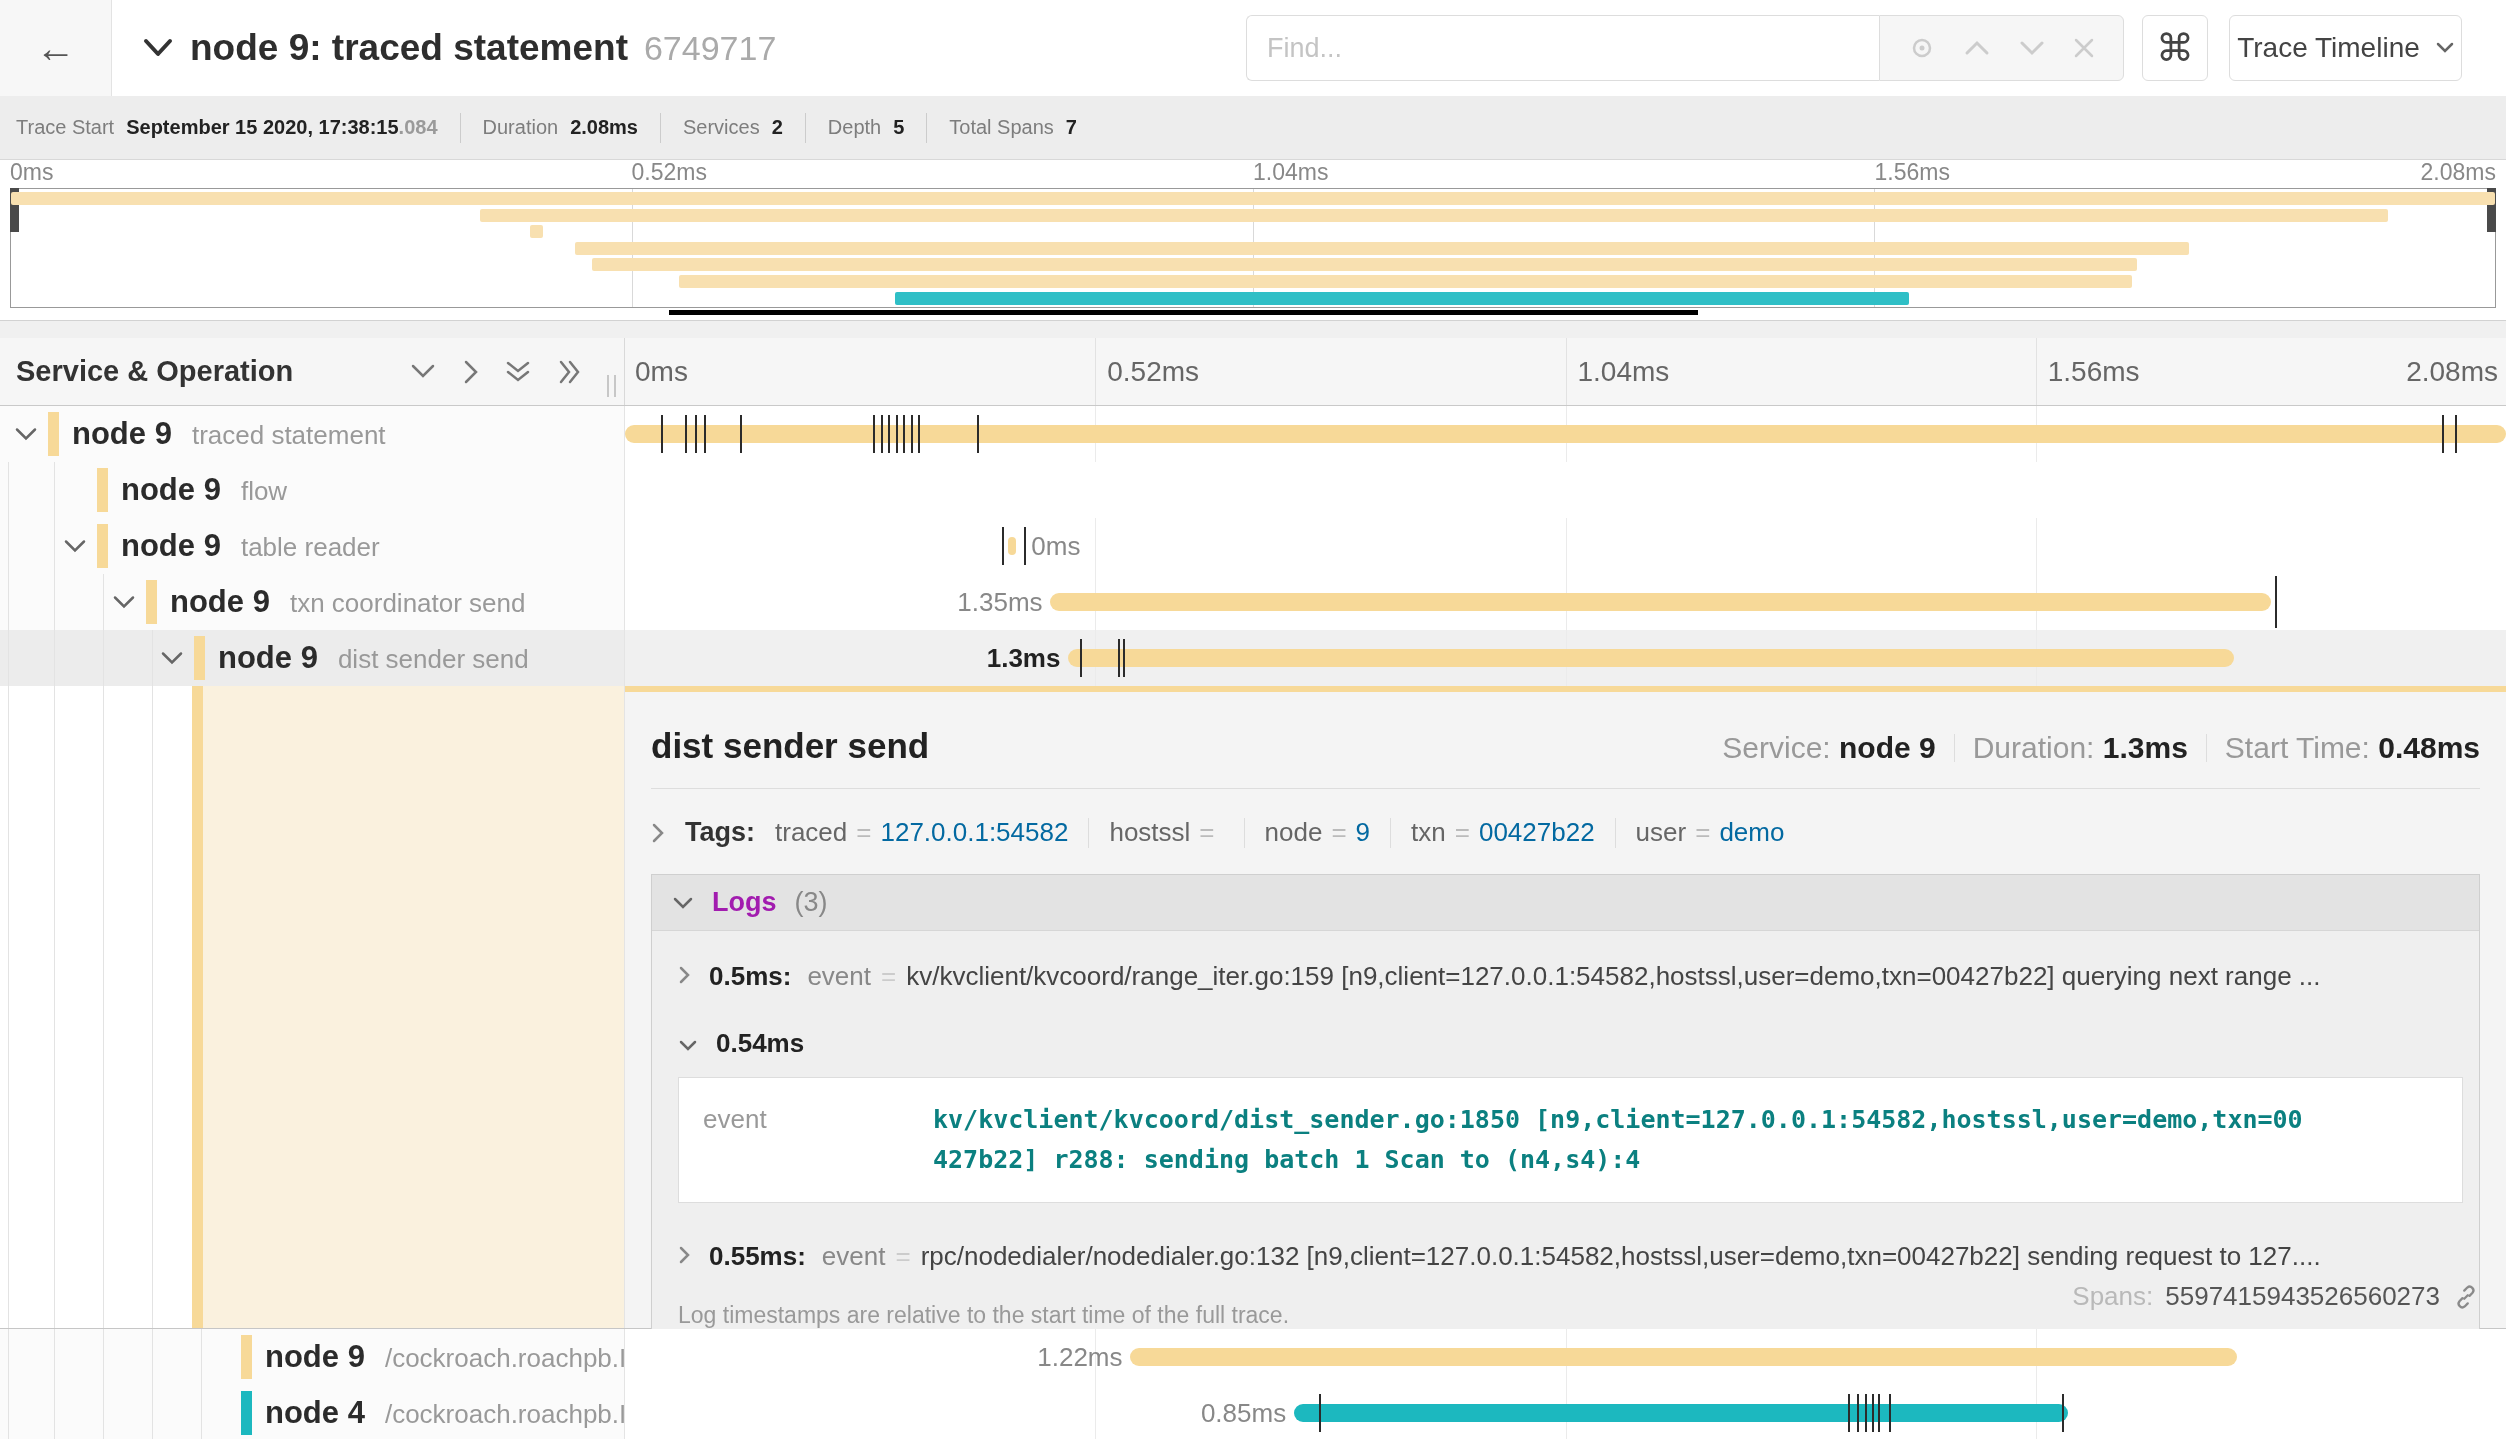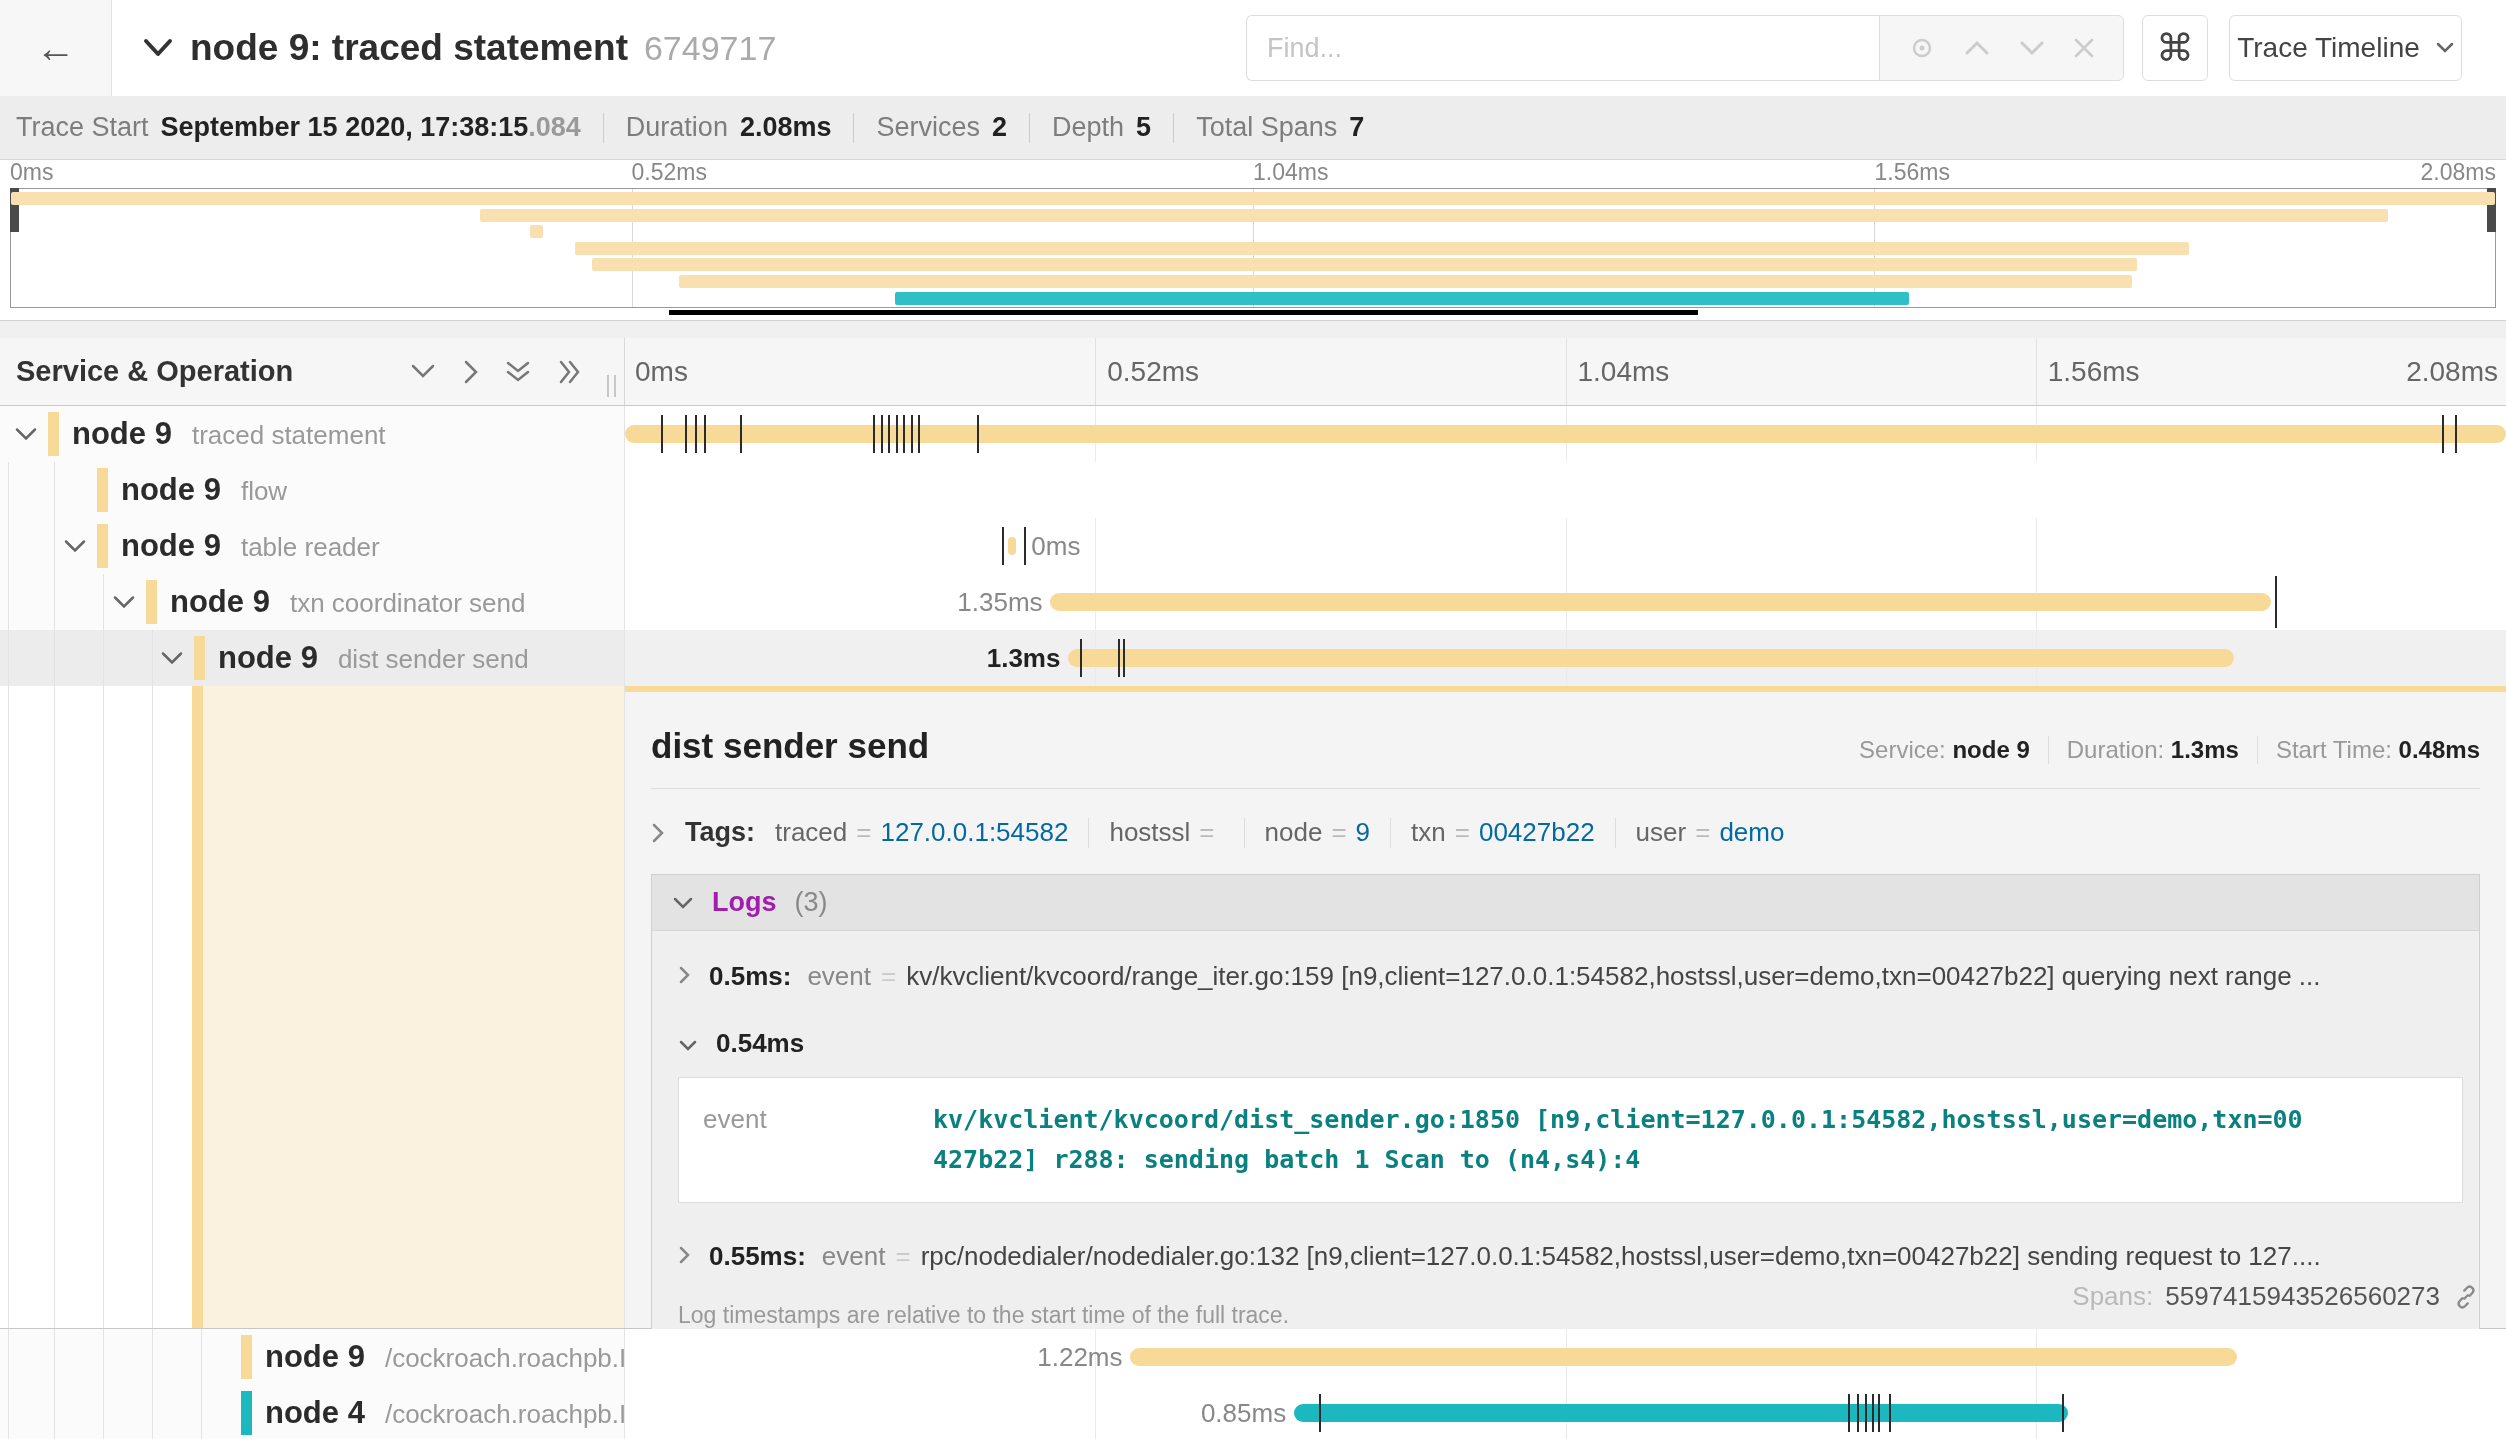--- a/index.html
+++ b/index.html
@@ -25,21 +25,21 @@
   .cmd-btn { position:absolute; left:2142px; top:15px; width:66px; height:66px; border:1px solid #ddd;
     border-radius:6px; display:flex; align-items:center; justify-content:center; font-size:38px; color:#444;
     background:#fff; cursor:pointer; }
   .view-btn { position:absolute; left:2229px; top:15px; width:233px; height:66px; border:1px solid #ddd;
     border-radius:6px; display:flex; align-items:center; justify-content:center; gap:16px; font-size:28px;
     color:#444; background:#fff; cursor:pointer; }
   .view-caret { color:#666; display:flex; }
 
   
   .summary-bar { height:64px; background:#ededed; border-bottom:1px solid #d8d8d8; display:flex;
-    align-items:center; padding-left:16px; font-size:27px; color:#7d7d7d; }
+    align-items:center; padding-left:16px; font-size:20px; color:#7d7d7d; }
   .sum-item { display:flex; align-items:baseline; white-space:nowrap; }
   .sum-label { margin-right:12px; }
   .sum-value { color:#222; font-weight:700; }
   .sum-frac { color:#9a9a9a; font-weight:700; }
   .sum-div { width:1px; height:30px; background:#ccc; margin:0 22px; align-self:center; }
 
   
   .overview { height:160px; padding:0 10px; background:#fff; }
   .mini-ticks { position:relative; height:28px; font-size:23px; color:#888; }
   .mini-ticks span { position:absolute; bottom:2px; }
@@ -97,21 +97,21 @@
   .row.selected .dur-label { color:#222; font-weight:700; }
 
   
   .detail-row { display:flex; height:643px; border-bottom:1px solid #c6c6c6; }
   .detail-left { width:625px; position:relative; background:#fff; border-right:1px solid #e4e4e4; }
   .detail-colorbar { position:absolute; left:192px; top:0; bottom:0; width:11px; }
   .detail-cream { position:absolute; left:203px; right:0; top:0; bottom:0; background:#faf1de; }
   .detail-panel { flex:1; background:#f4f4f4; border-top:6px solid #f7d998; padding:0 26px; position:relative; }
   .dp-titlerow { display:flex; align-items:baseline; margin-top:34px; }
   .dp-title { font-size:35px; font-weight:700; color:#222; }
-  .dp-meta { margin-left:auto; display:flex; align-items:center; gap:18px; font-size:24px; color:#999; }
+  .dp-meta { margin-left:auto; display:flex; align-items:center; gap:18px; font-size:30px; color:#999; }
   .meta-val { color:#222; font-weight:700; }
   .meta-div { width:1px; height:28px; background:#ddd; }
   .dp-hr { height:1px; background:#ddd; margin-top:22px; }
   .dp-tags { display:flex; align-items:center; margin-top:28px; font-size:26px; gap:20px; cursor:pointer; }
   .chev-ic { color:#888; display:flex; }
   .tags-label { font-weight:700; color:#333; font-size:27px; }
   .tag { white-space:nowrap; }
   .tk { color:#666; } .te { color:#bbb; margin:0 9px; } .tv { color:#0369a1; }
   .tag-div { width:1px; height:30px; background:#ddd; }
 

